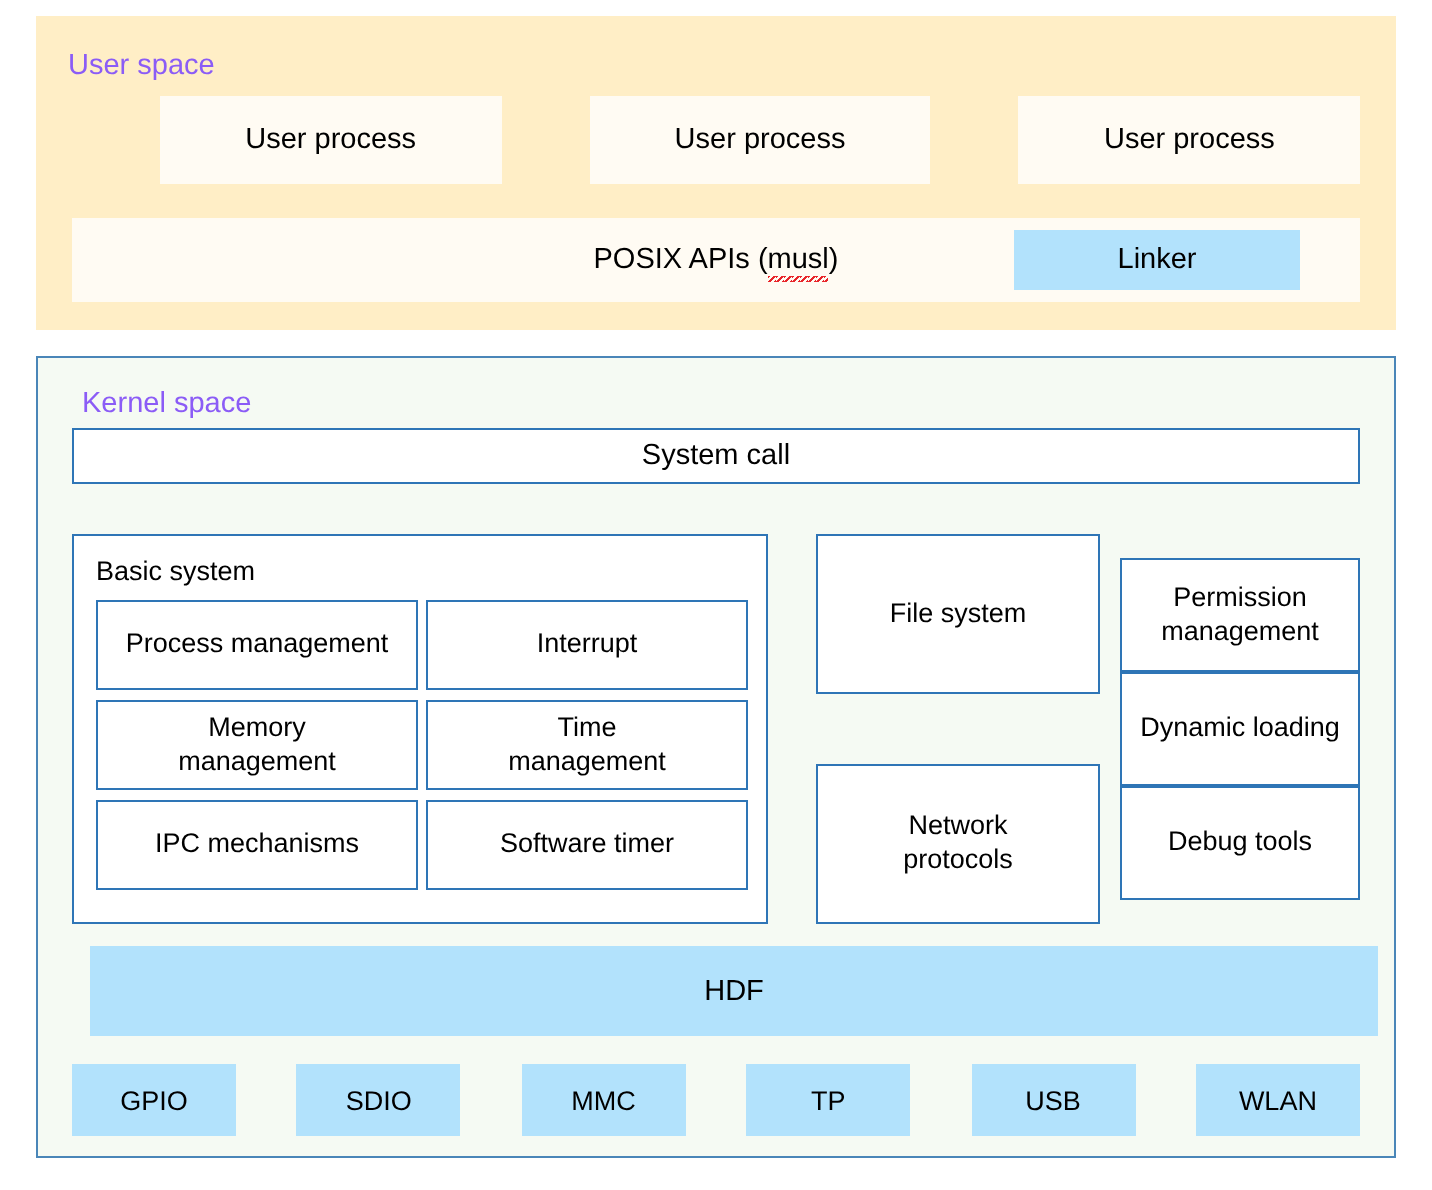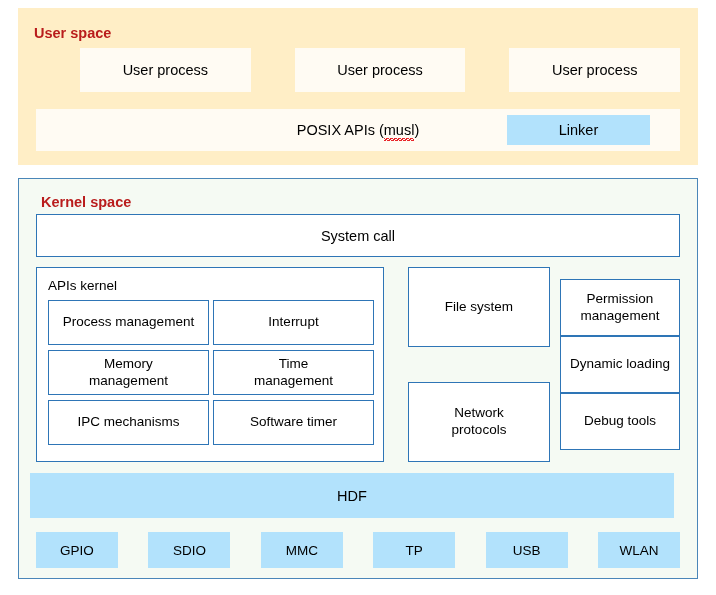--- a/index.html
+++ b/index.html
@@ -28,22 +28,21 @@
     left: 18px;
     top: 8px;
     width: 680px;
     height: 157px;
     background: #ffeec6;
     box-sizing: border-box;
   }
   .panel-title {
     font-size: 14.5px;
     line-height: 1;
-    color: #b91c1c;
-    font-weight: bold;
+    color: #8b5cf6;
   }
   .user-space .panel-title {
     position: absolute;
     left: 16px;
     top: 18px;
   }
 
   .user-proc-row {
     position: absolute;
     left: 18px;
@@ -128,21 +127,21 @@
     position: absolute;
     left: 22px;
     top: 16px;
   }
 
   .syscall {
     position: absolute;
     left: 17px;
     top: 35px;
     width: 644px;
-    height: 43px;
+    height: 28px;
     background: #ffffff;
     border: 1px solid #2e75b6;
     box-sizing: border-box;
     display: flex;
     align-items: center;
     justify-content: center;
     font-size: 14.5px;
   }
 
   
@@ -211,21 +210,21 @@
     flex-direction: column;
     justify-content: center;
   }
   .right-col .cell {
     height: 57px;
   }
 
   
   .hdf {
     position: absolute;
-    left: 11px;
+    left: 26px;
     top: 294px;
     width: 644px;
     height: 45px;
     background: #b2e2fc;
     display: flex;
     align-items: center;
     justify-content: center;
     font-size: 14.5px;
     box-sizing: border-box;
   }
@@ -271,21 +270,21 @@
       <div class="linker-box">Linker</div>
     </div>
   </div>
 
   <div class="kernel-space">
     <div class="panel-title">Kernel space</div>
 
     <div class="syscall">System call</div>
 
     <div class="basic-kernel">
-      <div class="basic-kernel-title">APIs kernel</div>
+      <div class="basic-kernel-title">Basic system</div>
       <div class="bk-grid">
         <div class="cell">Process management</div>
         <div class="cell">Interrupt</div>
         <div class="cell">Memory<br>management</div>
         <div class="cell">Time<br>management</div>
         <div class="cell">IPC mechanisms</div>
         <div class="cell">Software timer</div>
       </div>
     </div>
 

